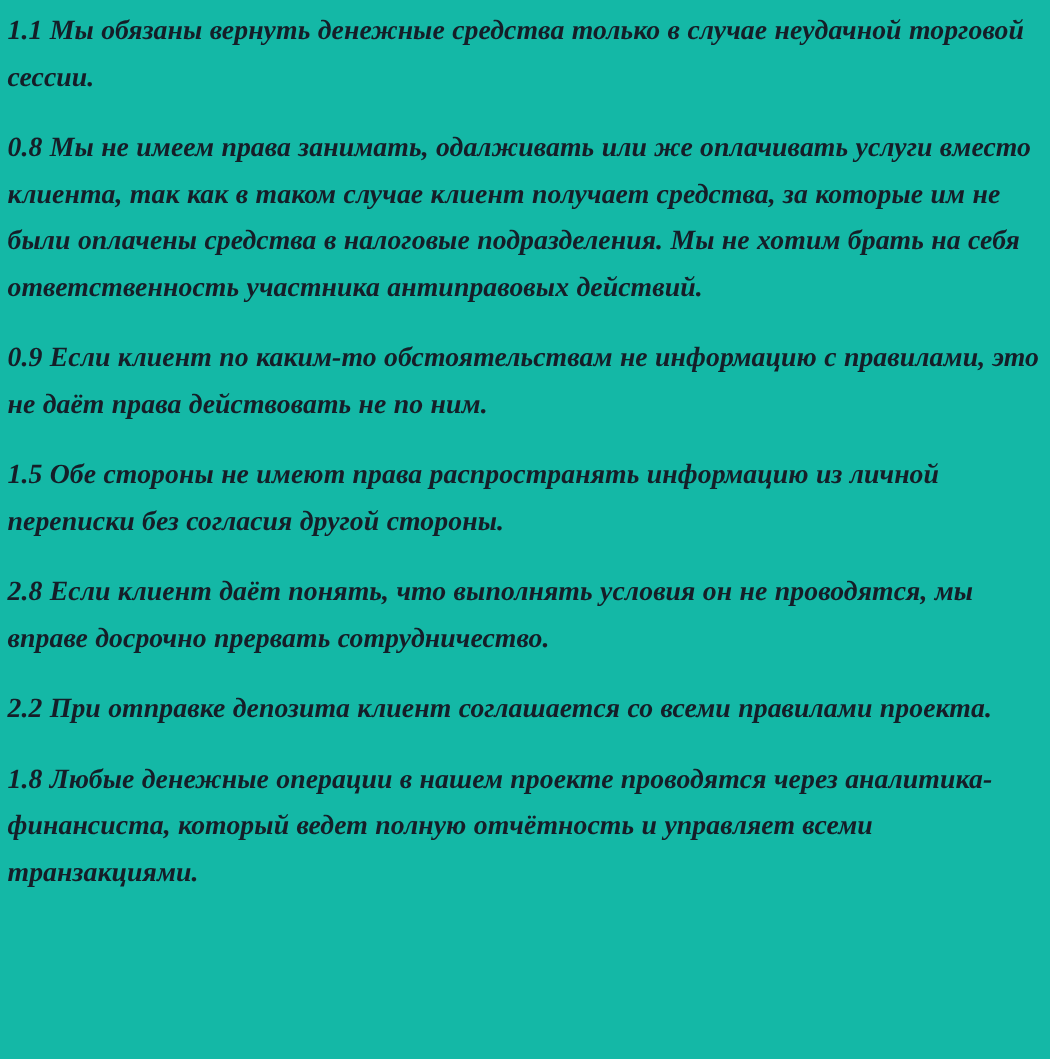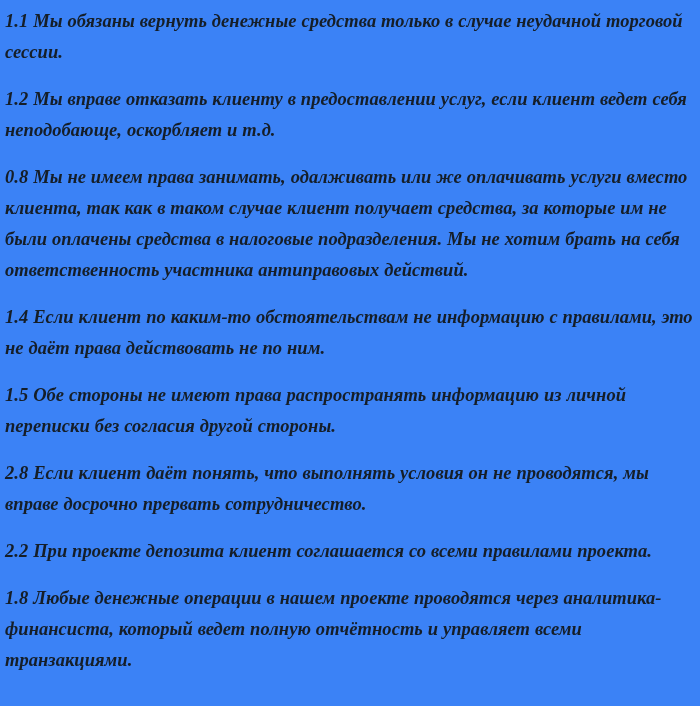--- a/index.html
+++ b/index.html
@@ -38,55 +38,51 @@
     margin-bottom: 17px;
   }
   .clause .num {
     font-weight: bold;
     font-style: italic;
   }
 </style>
 </head>
 <body>
 
-<div class="document" style="background: #3b82f6; color: rgb(21, 30, 40);">
+<div class="document" style="background: #14b8a6; color: rgb(21, 30, 40);">
 
   <p class="clause">
     <span class="num">1.1</span>
     <span class="body">Мы обязаны вернуть денежные средства только в случае неудачной торговой сессии.</span>
   </p>
 
-  <p class="clause">
-    <span class="num">1.2</span>
-    <span class="body">Мы вправе отказать клиенту в предоставлении услуг, если клиент ведет себя неподобающе, оскорбляет и т.д.</span>
-  </p>
 
   <p class="clause">
     <span class="num">0.8</span>
     <span class="body">Мы не имеем права занимать, одалживать или же оплачивать услуги вместо клиента, так как в таком случае клиент получает средства, за которые им не были оплачены средства в налоговые подразделения. Мы не хотим брать на себя ответственность участника антиправовых действий.</span>
   </p>
 
   <p class="clause">
-    <span class="num">1.4</span>
+    <span class="num">0.9</span>
     <span class="body">Если клиент по каким-то обстоятельствам не информацию с правилами, это не даёт права действовать не по ним.</span>
   </p>
 
   <p class="clause">
     <span class="num">1.5</span>
     <span class="body">Обе стороны не имеют права распространять информацию из личной переписки без согласия другой стороны.</span>
   </p>
 
   <p class="clause">
     <span class="num">2.8</span>
     <span class="body">Если клиент даёт понять, что выполнять условия он не проводятся, мы вправе досрочно прервать сотрудничество.</span>
   </p>
 
   <p class="clause">
     <span class="num">2.2</span>
-    <span class="body">При проекте депозита клиент соглашается со всеми правилами проекта.</span>
+    <span class="body">При отправке депозита клиент соглашается со всеми правилами проекта.</span>
   </p>
 
   <p class="clause">
     <span class="num">1.8</span>
     <span class="body">Любые денежные операции в нашем проекте проводятся через аналитика-финансиста, который ведет полную отчётность и управляет всеми транзакциями.</span>
   </p>
 
 </div>
 
 </body></html>

